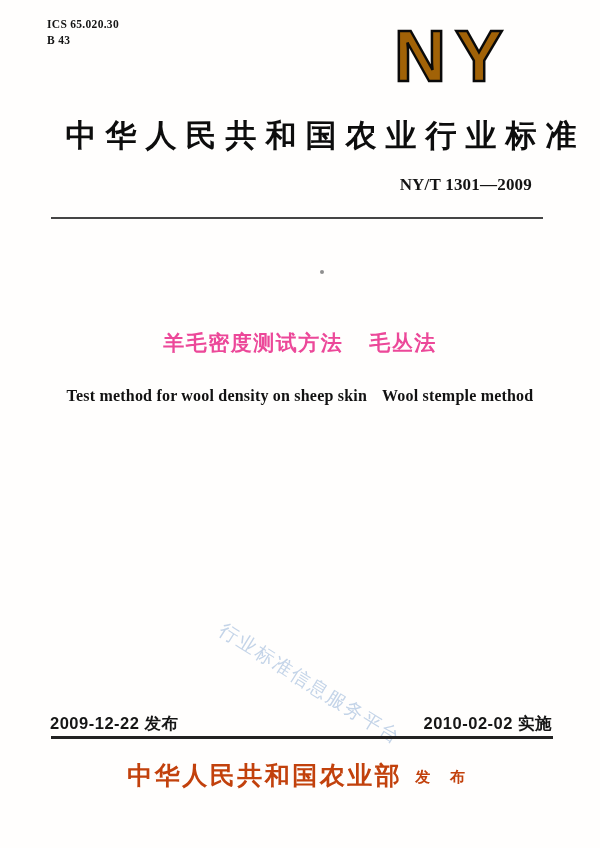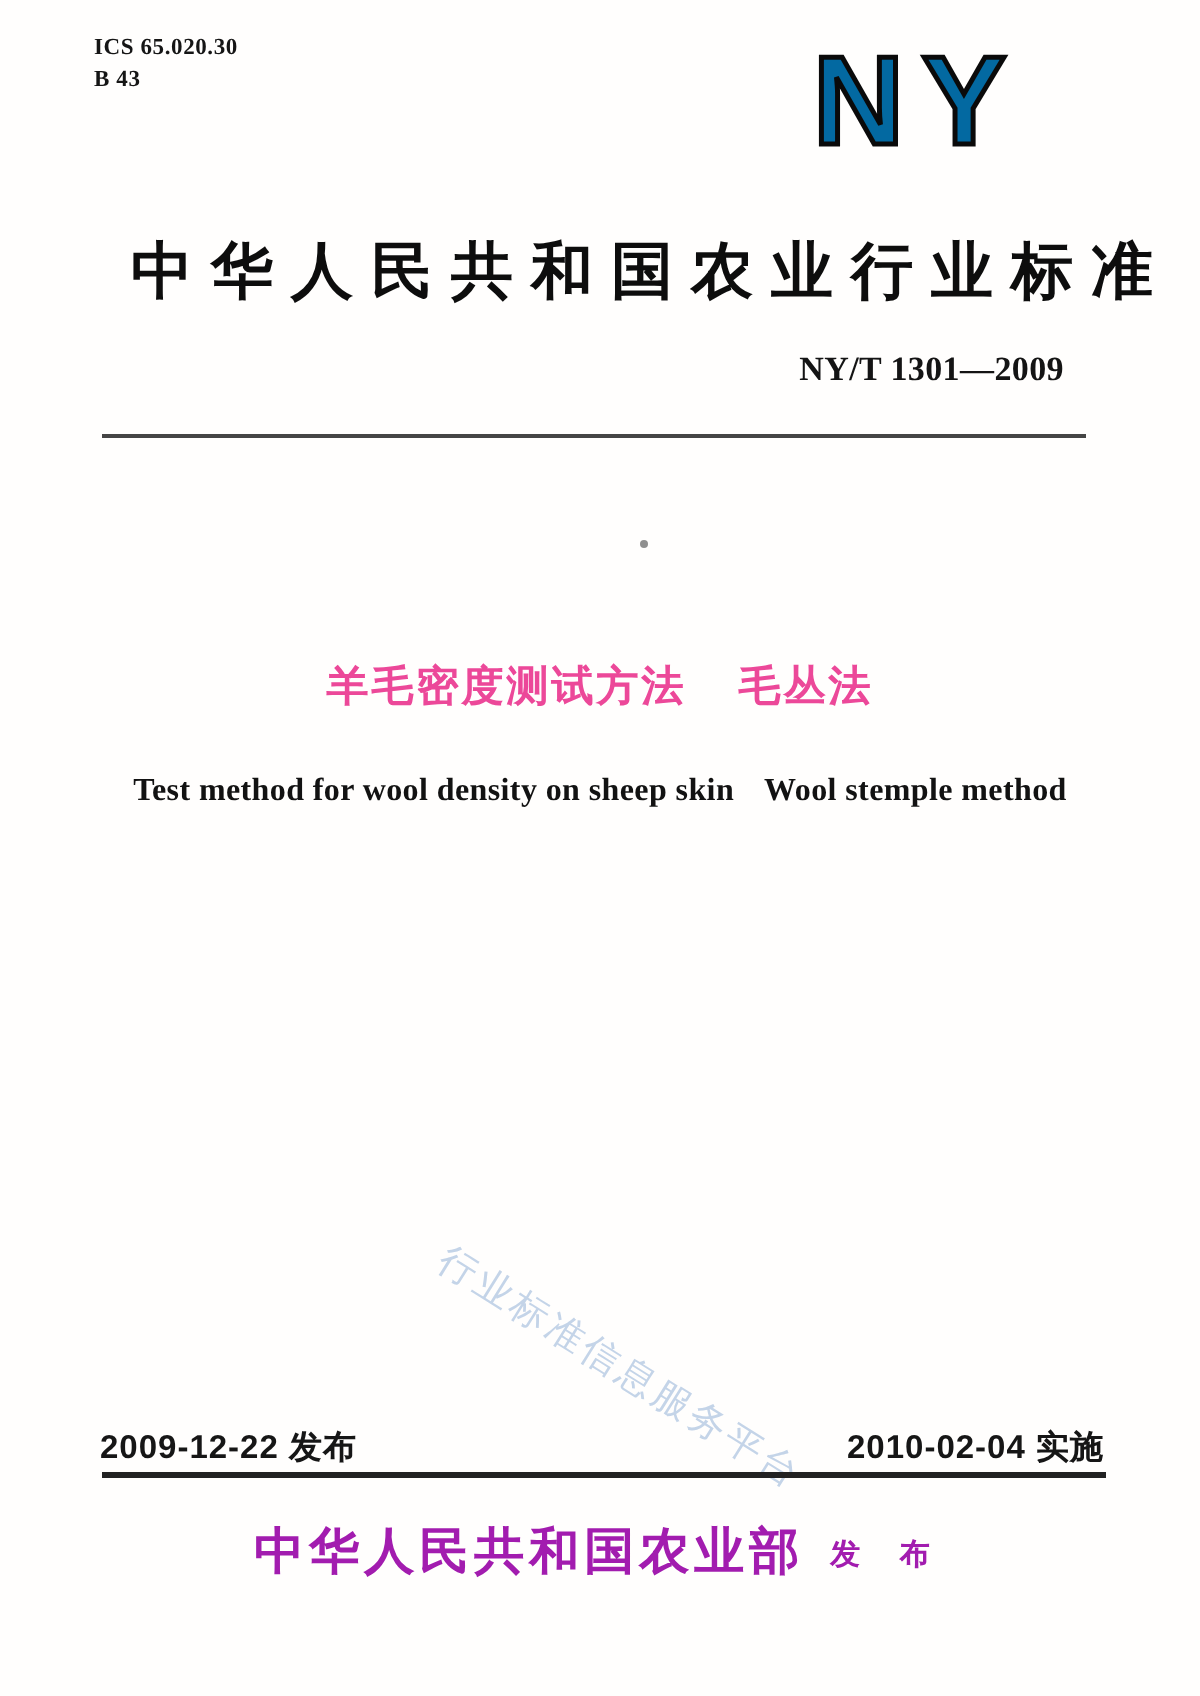--- a/index.html
+++ b/index.html
@@ -30,24 +30,24 @@
     color: #151515;
   }
 
   
   .ny-logo {
     position: absolute;
     top: 20px;
     right: 88px;
     font-family: "Liberation Sans", sans-serif;
     font-weight: bold;
-    font-size: 63px;
+    font-size: 72px;
     line-height: 1;
     letter-spacing: 9px;
-    color: #0369a1;
+    color: #a16207;
     text-align: right;
     -webkit-text-stroke: 2.5px #0a0a0a;
   }
 
   
   .category-title {
     position: absolute;
     top: 115px;
     left: 0;
     width: 100%;
@@ -172,21 +172,21 @@
   }
 
   
   .publisher-row {
     position: absolute;
     top: 759px;
     left: 0;
     width: 100%;
     text-align: center;
     white-space: nowrap;
-    color: #a21caf;
+    color: #c2410c;
   }
   .publisher-name {
     font-family: "Liberation Serif", serif;
     font-weight: bold;
     font-size: 25px;
     letter-spacing: 2.5px;
     vertical-align: baseline;
   }
   .publish-label {
     font-family: "Liberation Serif", serif;
@@ -222,21 +222,21 @@
   </div>
 
   <div class="en-title">
     <span>Test method for wool density on sheep skin</span><span class="mid-gap"></span><span>Wool stemple method</span>
   </div>
 
   <div class="watermark">行业标准信息服务平台</div>
 
   <div class="dates-row">
     <span>2009-12-22 发布</span>
-    <span>2010-02-04 实施</span>
+    <span>2010-02-02 实施</span>
   </div>
 
   <div class="rule rule-bottom"></div>
 
   <div class="publisher-row">
     <span class="publisher-name">中华人民共和国农业部</span><span class="publish-label">发 布</span>
   </div>
 
 </div>
 

